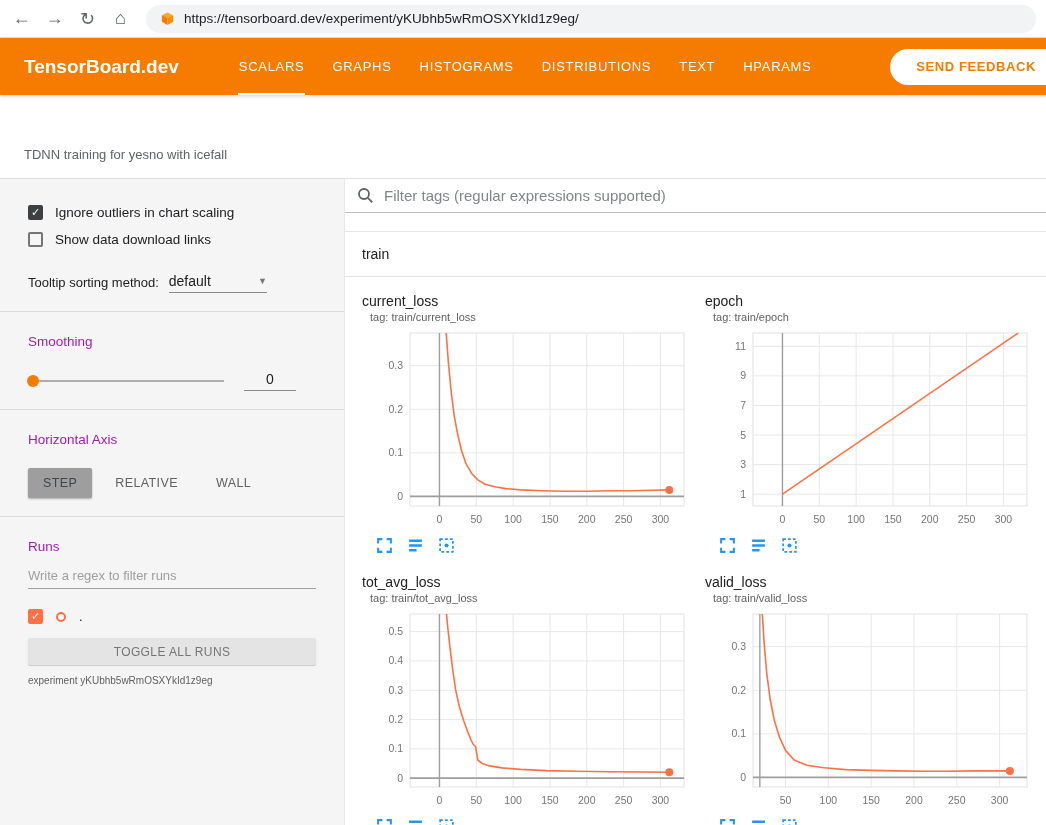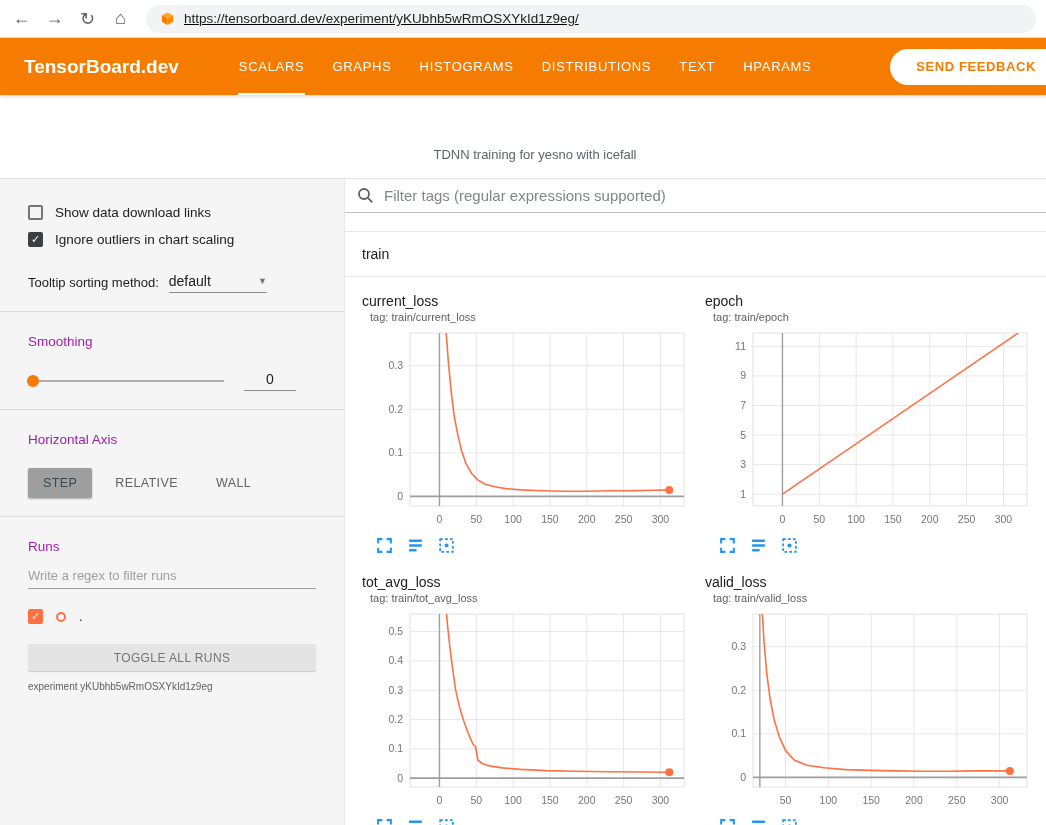--- a/index.html
+++ b/index.html
@@ -3,33 +3,33 @@
 <meta charset="utf-8">
 <style>
   * { margin:0; padding:0; box-sizing:border-box; }
   html,body { width:1046px; height:825px; }
   body { font-family:"Liberation Sans","DejaVu Sans",sans-serif; background:#fff; }
   #app { width:1046px; height:825px; overflow:hidden; position:relative; background:#fff; }
 
   
   .browser-bar { height:38px; display:flex; align-items:center; background:#fff; padding:0 10px 0 6px; gap:2px; border-bottom:1px solid #e6e6e6; }
   .nav-icon { width:31px; height:31px; display:flex; align-items:center; justify-content:center; font-size:18px; color:#5f6368; border-radius:50%; flex:none; }
-  .omnibox { flex:1; height:28px; background:#f1f3f4; border-radius:14px; display:flex; align-items:center; padding:0 14px; gap:9px; margin-left:8px;text-decoration:underline; }
+  .omnibox { flex:1; height:28px; background:#f1f3f4; border-radius:14px; display:flex; align-items:center; padding:0 14px; gap:9px; margin-left:8px; }
   .url-text { font-size:13.5px; color:#202124; white-space:nowrap; }
 
   
   .app-header { height:57px; background:var(--header-orange); display:flex; align-items:stretch; padding:0 0 0 24px; position:relative; box-shadow:0 1px 4px rgba(0,0,0,.2); }
   .logo { color:#fff; font-size:19px; font-weight:bold; margin-right:46px; align-self:center; white-space:nowrap; }
   .tabs { display:flex; align-items:stretch; }
   .tab { display:flex; align-items:center; padding:0 14px; color:#fff; font-size:13px; letter-spacing:.7px; position:relative; cursor:pointer; white-space:nowrap; }
   .tab.active::after { content:""; position:absolute; left:13px; right:13px; bottom:0; height:2px; background:#fff; }
   .feedback-btn { position:absolute; right:-16px; top:50%; transform:translateY(-50%); background:#fff; color:var(--header-orange); border:none; border-radius:18px; height:36px; padding:0 26px; font-size:13px; font-weight:bold; letter-spacing:.6px; font-family:inherit; white-space:nowrap; }
 
   
-  .exp-bar { height:84px; border-bottom:1px solid #e0e0e0; display:flex; align-items:flex-end; padding:0 0 16px 24px;justify-content:center; }
+  .exp-bar { height:84px; border-bottom:1px solid #e0e0e0; display:flex; align-items:flex-end; padding:0 0 16px 24px; }
   .exp-title { font-size:13px; color:#5f6368; }
 
   .content { display:flex; height:646px; }
 
   
   .sidebar { width:345px; min-width:345px; background:#f5f5f5; border-right:1px solid #e8e8e8; padding:26px 28px 0; color:#212121; overflow:hidden; }
   .cb-row { display:flex; align-items:center; gap:12px; margin-bottom:12px; }
   .cb { width:15px; height:15px; border:2px solid #757575; border-radius:2px; position:relative; flex:none; background:transparent; }
   .cb.checked { border-color:#3c4043; background:#3c4043; }
   .cb.checked::after { content:"✓"; position:absolute; color:#fff; font-size:11px; font-weight:bold; left:1px; top:-1.5px; }
@@ -46,21 +46,21 @@
   .slider-thumb { position:absolute; left:-1px; top:-5px; width:12px; height:12px; border-radius:50%; background:var(--header-orange); }
   .slider-value { width:52px; border-bottom:1px solid #8a8a8a; text-align:center; font-size:14px; padding-bottom:3px; }
   .haxis { display:flex; gap:8px; margin-top:14px; }
   .haxis-btn { border:none; background:transparent; color:#616161; font-size:12.5px; letter-spacing:.4px; padding:8px 15px; border-radius:2px; font-family:inherit; cursor:pointer;margin-top:7px; }
   .haxis-btn.selected { background:#9e9e9e; color:#37474f; box-shadow:0 1px 2px rgba(0,0,0,.3); }
   .runs-filter { width:100%; border:none; border-bottom:1px solid #9e9e9e; background:transparent; font-size:13px; padding:2px 0 5px; outline:none; margin-top:12px; font-family:inherit; color:#212121; }
   .runs-filter::placeholder { color:#9e9e9e; }
   .run-row { display:flex; align-items:center; gap:13px; margin-top:20px; }
   .run-swatch { width:10px; height:10px; border:2px solid var(--run-color); border-radius:50%; flex:none; }
   .run-name { font-size:13px; color:#212121; }
-  .toggle-all { margin-top:20px; width:100%; height:27px; background:#e4e4e4; border:none; border-radius:2px; color:#757575; font-size:12px; letter-spacing:.4px; box-shadow:0 1px 1px rgba(0,0,0,.18); font-family:inherit; cursor:pointer; }
+  .toggle-all { margin-top:14px; width:100%; height:27px; background:#e4e4e4; border:none; border-radius:2px; color:#757575; font-size:12px; letter-spacing:.4px; box-shadow:0 1px 1px rgba(0,0,0,.18); font-family:inherit; cursor:pointer; }
   .exp-footer { margin-top:10px; font-size:10px; color:#616161; }
 
   
   .main { flex:1; overflow:hidden; }
   .filter-row { display:flex; align-items:center; gap:10px; padding-left:12px; height:34px; border-bottom:1px solid #bdbdbd; }
   .filter-input { border:none; outline:none; flex:1; font-size:15px; color:#404040; background:transparent; font-family:inherit; }
   .filter-input::placeholder { color:#80868b; }
   .section-header { margin-top:18px; height:46px; border-top:1px solid #e5e5e5; border-bottom:1px solid #e5e5e5; display:flex; align-items:center; padding-left:17px; font-size:14px; color:#202124; cursor:pointer; background:#fff; }
   .charts-grid { display:grid; grid-template-columns:332px 332px; column-gap:11px; row-gap:20px; padding:16px 0 0 17px; }
   .chart-card { width:332px; }
@@ -106,26 +106,26 @@
   </header>
 
   <div class="exp-bar">
     <span class="exp-title">TDNN training for yesno with icefall</span>
   </div>
 
   <div class="content">
 
     <aside class="sidebar">
       <div class="cb-row">
+        <span class="cb checked"></span>
+        <span class="cb-label">Ignore outliers in chart scaling</span>
+      </div>
+      <div class="cb-row">
         <span class="cb"></span>
         <span class="cb-label">Show data download links</span>
-      </div>
-      <div class="cb-row">
-        <span class="cb checked"></span>
-        <span class="cb-label">Ignore outliers in chart scaling</span>
       </div>
 
       <div class="tooltip-row">
         <span class="tooltip-label">Tooltip sorting method:</span>
         <div class="select">
           <span>default</span>
           <span class="caret">▼</span>
         </div>
       </div>
 

